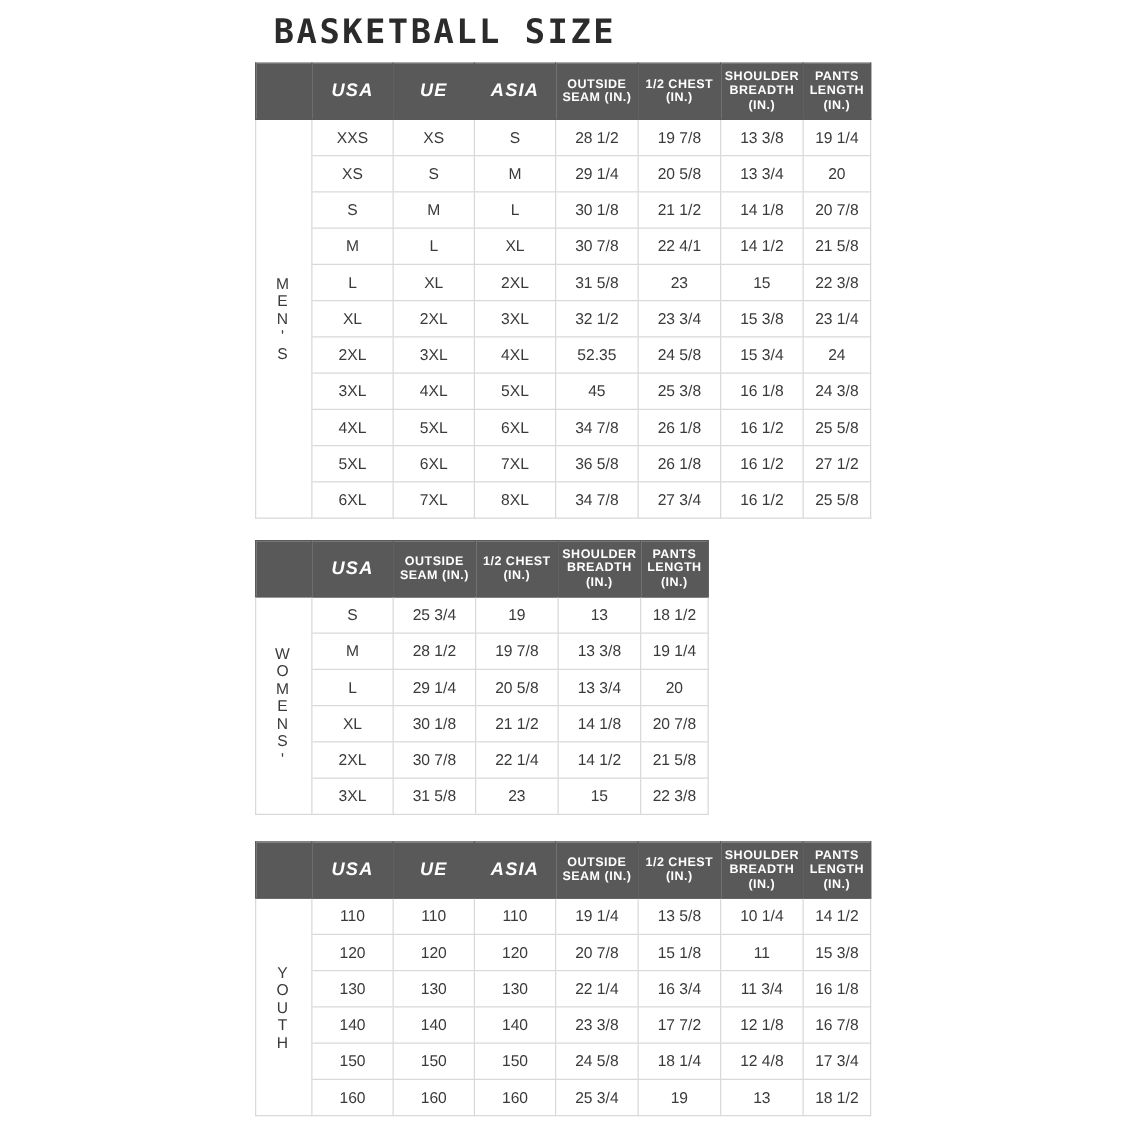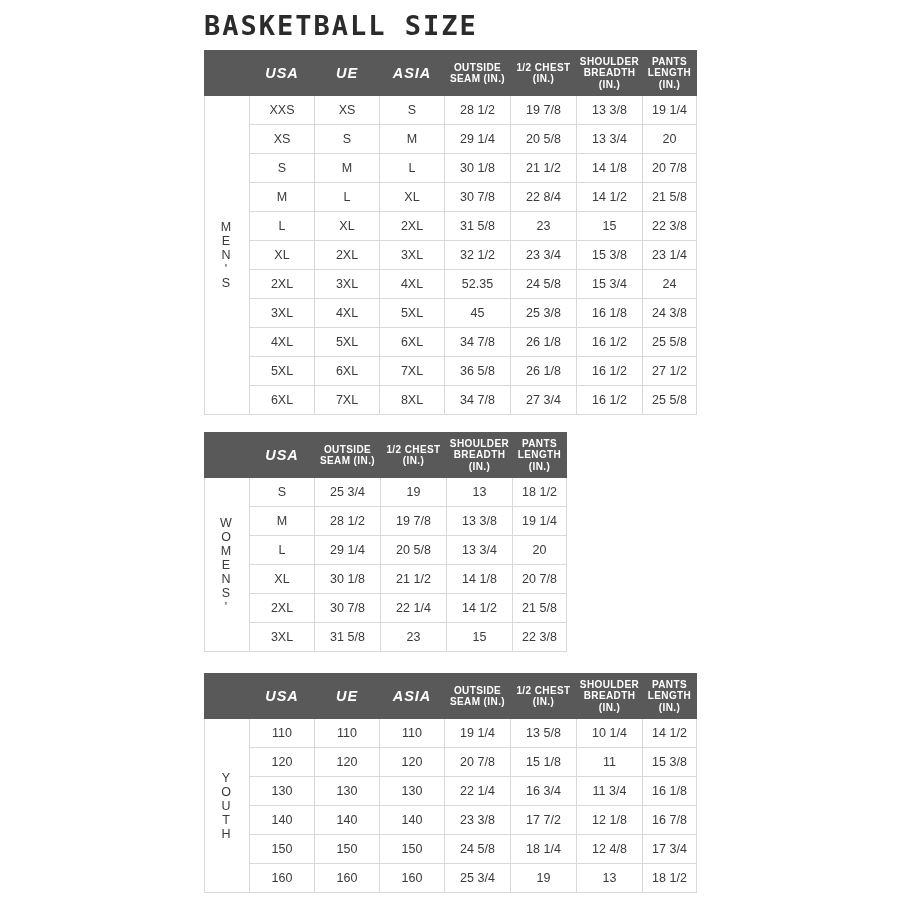--- a/index.html
+++ b/index.html
@@ -15,21 +15,21 @@
     position: relative;
     overflow: hidden;
   }
   .page {
     position: relative;
     width: 900px;
     height: 900px;
   }
   .title {
     position: absolute;
-    left: 204px;
+    left: 219px;
     top: 10px;
     font-family: "DejaVu Sans Mono", monospace;
     font-size: 27px;
     font-weight: bold;
     letter-spacing: 2px;
     color: #2b2b2b;
   }
   table.sz {
     position: absolute;
     border-collapse: collapse;
@@ -175,21 +175,21 @@
           <td class="cellpad">30 1/8</td>
           <td class="cellpad">21 1/2</td>
           <td class="cellpad">14 1/8</td>
           <td class="cellpad">20 7/8</td>
         </tr>
         <tr>
           <td class="cellpad">M</td>
           <td class="cellpad">L</td>
           <td class="cellpad">XL</td>
           <td class="cellpad">30 7/8</td>
-          <td class="cellpad">22 8/4</td>
+          <td class="cellpad">22 4/1</td>
           <td class="cellpad">14 1/2</td>
           <td class="cellpad">21 5/8</td>
         </tr>
         <tr>
           <td class="cellpad">L</td>
           <td class="cellpad">XL</td>
           <td class="cellpad">2XL</td>
           <td class="cellpad">31 5/8</td>
           <td class="cellpad">23</td>
           <td class="cellpad">15</td>

